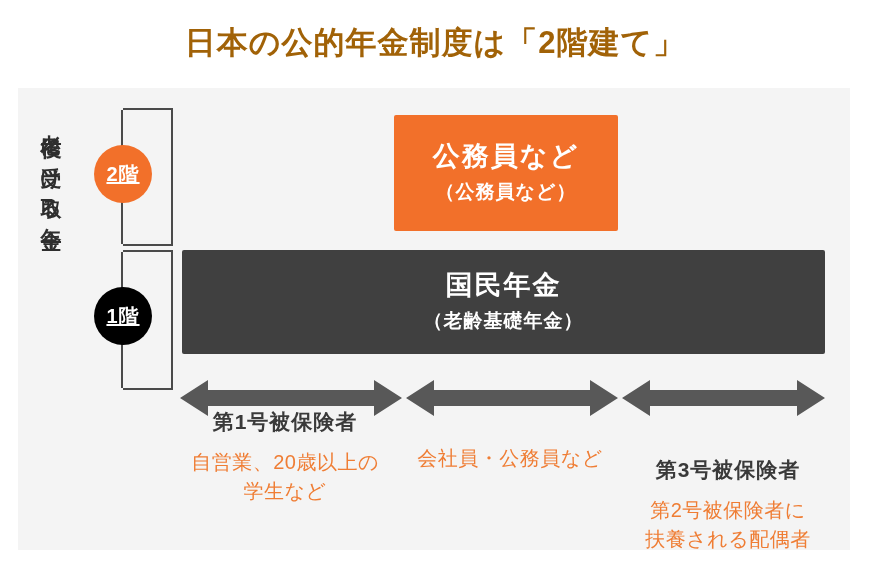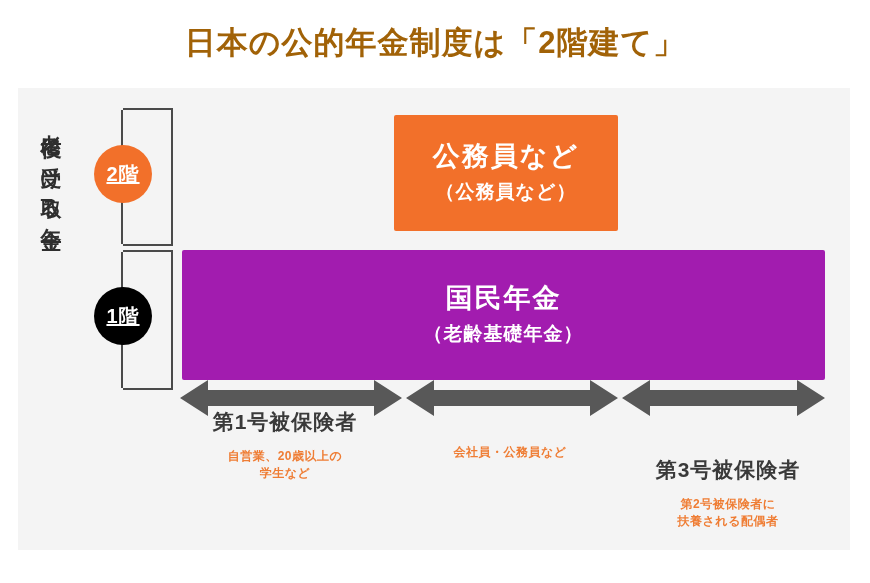--- a/index.html
+++ b/index.html
@@ -61,36 +61,36 @@
   .box{
     position:absolute;
     display:flex;flex-direction:column;align-items:center;justify-content:center;
     color:#ffffff;text-align:center;
     border-radius:2px;
   }
   .box .main{font-size:27px;font-weight:bold;letter-spacing:2px;line-height:1.15;}
   .box .sub{font-size:19px;font-weight:bold;letter-spacing:1px;margin-top:7px;}
 
   .box.tier2{left:394px;top:115px;width:224px;height:116px;background:#f2702a;}
-  .box.tier1{left:182px;top:250px;width:643px;height:130px;background:#a21caf;}
+  .box.tier1{left:182px;top:250px;width:643px;height:104px;background:#404040;}
 
   
   .arrows{position:absolute;left:180px;top:378px;width:645px;height:40px;}
   .arrow{position:absolute;top:0;height:40px;}
   .arrow svg{display:block;width:100%;height:100%;}
 
   
   .cat{position:absolute;text-align:center;}
   .cat .head{
     font-size:21px;font-weight:bold;color:#3a3a3a;letter-spacing:1px;
     white-space:nowrap;
   }
   .cat .desc{
     margin-top:12px;
-    font-size:12px;font-weight:bold;color:#ef7d34;
+    font-size:20px;font-weight:normal;color:#ef7d34;
     line-height:1.45;letter-spacing:0.5px;
   }
   .cat.c1{left:175px;top:408px;width:220px;}
   .cat.c2{left:400px;top:432px;width:220px;}
   .cat.c3{left:618px;top:456px;width:220px;}
 </style>
 </head>
 <body>
 
 <div class="stage">

